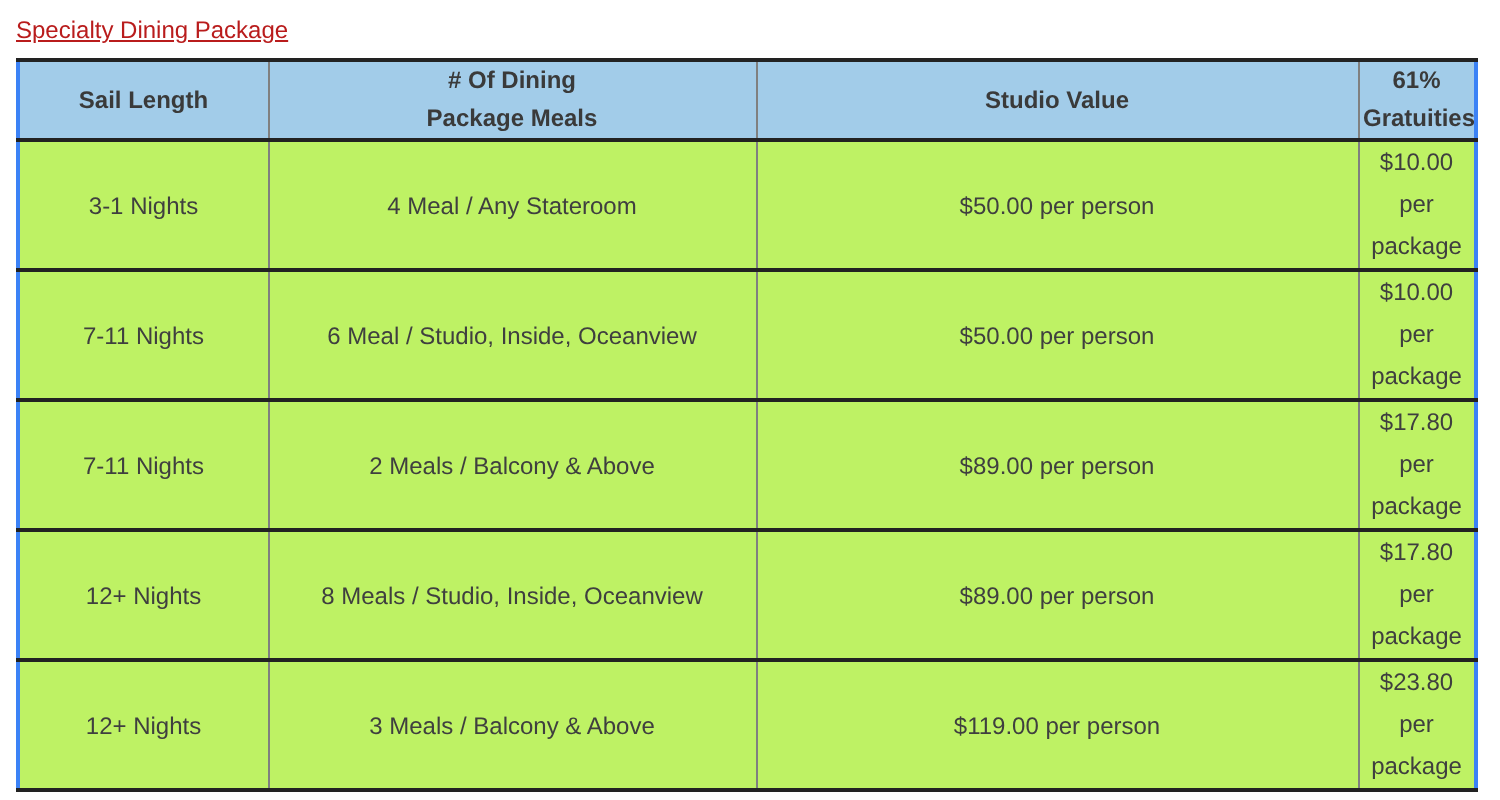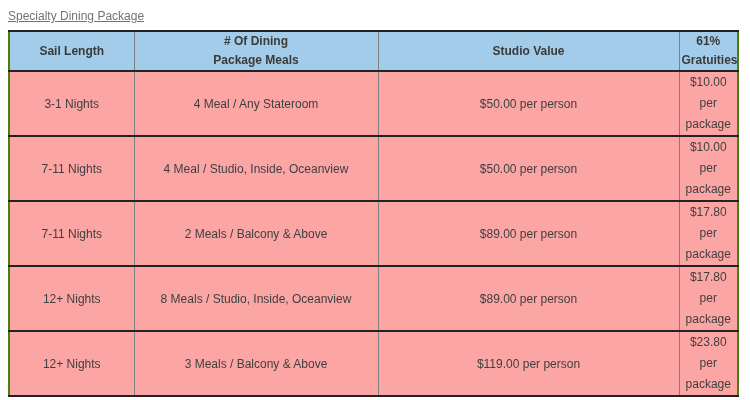--- a/index.html
+++ b/index.html
@@ -12,30 +12,30 @@
   .page {
     width: 750px;
     height: 400px;
     box-sizing: border-box;
     padding: 6px 8px;
     overflow: hidden;
   }
   .title {
     font-size: 12px;
     font-weight: 400;
-    color: #737373;
+    color: #b91c1c;
     text-decoration: underline;
     margin: 2px 0 7px 0;
     display: inline-block;
   }
   table.dining {
     border-collapse: collapse;
     table-layout: fixed;
     width: 729px;
-    border: 2px solid #4d7c0f;
+    border: 2px solid #3b82f6;
   }
   table.dining col.c1 { width: 125px; }
   table.dining col.c2 { width: 244px; }
   table.dining col.c3 { width: 301px; }
   table.dining col.c4 { width: 59px; }
   table.dining th, table.dining td {
     border-top: 2px solid #222222;
     border-bottom: 2px solid #222222;
     border-left: 1px solid #808080;
     border-right: 1px solid #808080;
@@ -49,21 +49,21 @@
   table.dining th {
     background: #a2cce9;
     font-weight: 700;
     color: #3a3a3a;
     height: 40px;
     line-height: 19px;
   }
   table.dining td {
     height: 62px;
     color: #3f3f3f;
-    background: #fca5a5;
+    background: #bef264;
   }
   .multiline { white-space: pre-line; line-height: 21px; }
   .headline  { white-space: pre-line; line-height: 19px; }
 </style>
 </head>
 <body>
 
 <div class="page">
 
   <div class="title">Specialty Dining Package</div>
@@ -89,21 +89,21 @@
       <tr>
         <td>3-1 Nights</td>
         <td>4 Meal / Any Stateroom</td>
         <td>$50.00 per person</td>
         <td class="multiline">$10.00
 per
 package</td>
       </tr>
       <tr>
         <td>7-11 Nights</td>
-        <td>4 Meal / Studio, Inside, Oceanview</td>
+        <td>6 Meal / Studio, Inside, Oceanview</td>
         <td>$50.00 per person</td>
         <td class="multiline">$10.00
 per
 package</td>
       </tr>
       <tr>
         <td>7-11 Nights</td>
         <td>2 Meals / Balcony &amp; Above</td>
         <td>$89.00 per person</td>
         <td class="multiline">$17.80

